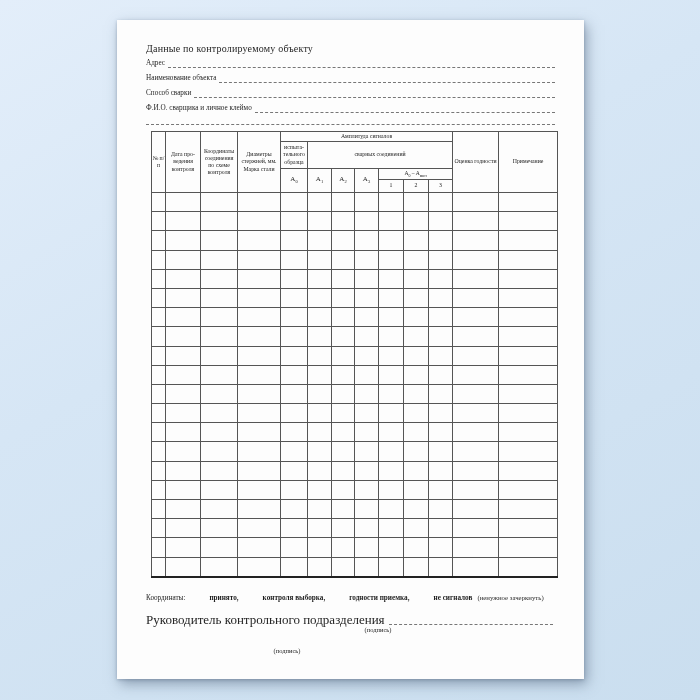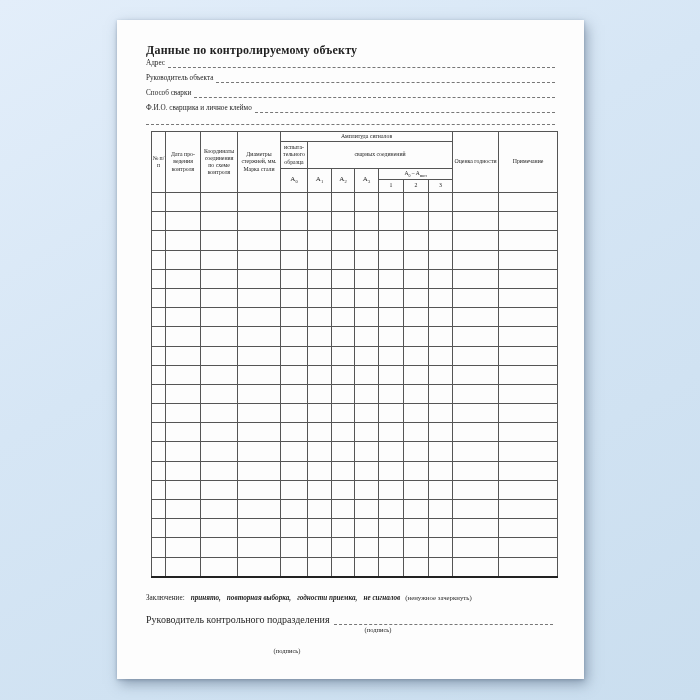--- a/index.html
+++ b/index.html
@@ -8,21 +8,21 @@
     background:linear-gradient(150deg,#e3eefa 0%,#d6e6f5 40%,#cadeef 100%);
     font-family:"Liberation Serif","DejaVu Serif",serif;
     color:#1f1f1f;
   }
   .page{
     position:absolute;left:117px;top:20px;width:467px;height:659px;
     background:#fdfdfd;
     box-shadow:3px 5px 12px rgba(75,95,120,.5),0 1px 3px rgba(75,95,120,.35);
   }
   .title{
-    position:absolute;left:29px;top:23px;font-size:12px;font-weight:bold;
+    position:absolute;left:29px;top:23px;font-size:10px;font-weight:normal;
     letter-spacing:.2px;
   }
   .field{
     position:absolute;left:29px;right:29px;height:11px;
     display:flex;align-items:flex-end;font-size:7.2px;line-height:10px;justify-content:center;
   }
   .flabel{white-space:nowrap;padding-right:3px;}
   .frule{flex:1;border-bottom:1px dashed #777;height:10px;}
   .blankrule{position:absolute;left:29px;right:29px;top:96px;height:8px;border-bottom:1px dashed #777;}
   table.grid{
@@ -44,45 +44,45 @@
   tr.h4 th{height:12px;font-size:5.8px;}
   .acell{font-size:7px;}
   .acell sub{font-size:4.5px;}
   .diffcell{font-size:5.6px;}
   .diffcell sub{font-size:4px;}
   tbody td{height:18.2px;background:#fdfdfd;}
   .conclusion{
     position:absolute;left:29px;right:29px;top:572px;font-size:7.2px;line-height:11px;
     white-space:nowrap;
   }
-  .conclusion .opt{font-weight:bold;font-style:italic;margin-left:6px;}
+  .conclusion .opt{font-weight:bold;margin-left:24px;}
   .conclusion .note{margin-left:5px;font-size:6.8px;color:#2a2a2a;}
   .sig{
     position:absolute;left:29px;right:31px;height:11px;
-    display:flex;align-items:flex-end;font-size:10px;line-height:10px;
+    display:flex;align-items:flex-end;font-size:13px;line-height:10px;
   }
   .slabel{white-space:nowrap;padding-right:4px;}
   .srule{flex:1;border-bottom:1px dashed #777;height:10px;}
   .caption{
     position:absolute;font-size:6.5px;transform:translateX(-50%);white-space:nowrap;
   }
 </style>
 </head>
 <body>
 
 <div class="page">
 
   <div class="title">Данные по контролируемому объекту</div>
 
   <div class="field" style="top:37px">
     <span class="flabel">Адрес</span>
     <span class="frule"></span>
   </div>
   <div class="field" style="top:52px">
-    <span class="flabel">Руководитель объекта</span>
+    <span class="flabel">Наименование объекта</span>
     <span class="frule"></span>
   </div>
   <div class="field" style="top:67px">
     <span class="flabel">Способ сварки</span>
     <span class="frule"></span>
   </div>
   <div class="field" style="top:82px">
     <span class="flabel">Ф.И.О. сварщика и личное клеймо</span>
     <span class="frule"></span>
   </div>
@@ -429,21 +429,21 @@
           <td></td>
           <td></td>
           <td></td>
           <td></td>
           <td></td>
         </tr>
       </tbody>
   </table>
 
   <div class="conclusion">
-    <span>Заключение:</span><span class="opt">принято,</span><span class="opt">повторная выборка,</span><span class="opt">годности приемка,</span><span class="opt">не сигналов</span><span class="note">(ненужное зачеркнуть)</span>
+    <span>Координаты:</span><span class="opt">принято,</span><span class="opt">контроля выборка,</span><span class="opt">годности приемка,</span><span class="opt">не сигналов</span><span class="note">(ненужное зачеркнуть)</span>
   </div>
 
   <div class="sig" style="top:594px">
     <span class="slabel">Руководитель контрольного подразделения</span>
     <span class="srule"></span>
   </div>
   <div class="caption" style="top:606px;left:261px">(подпись)</div>
 
   <div class="caption" style="top:627px;left:170px">(подпись)</div>
 

